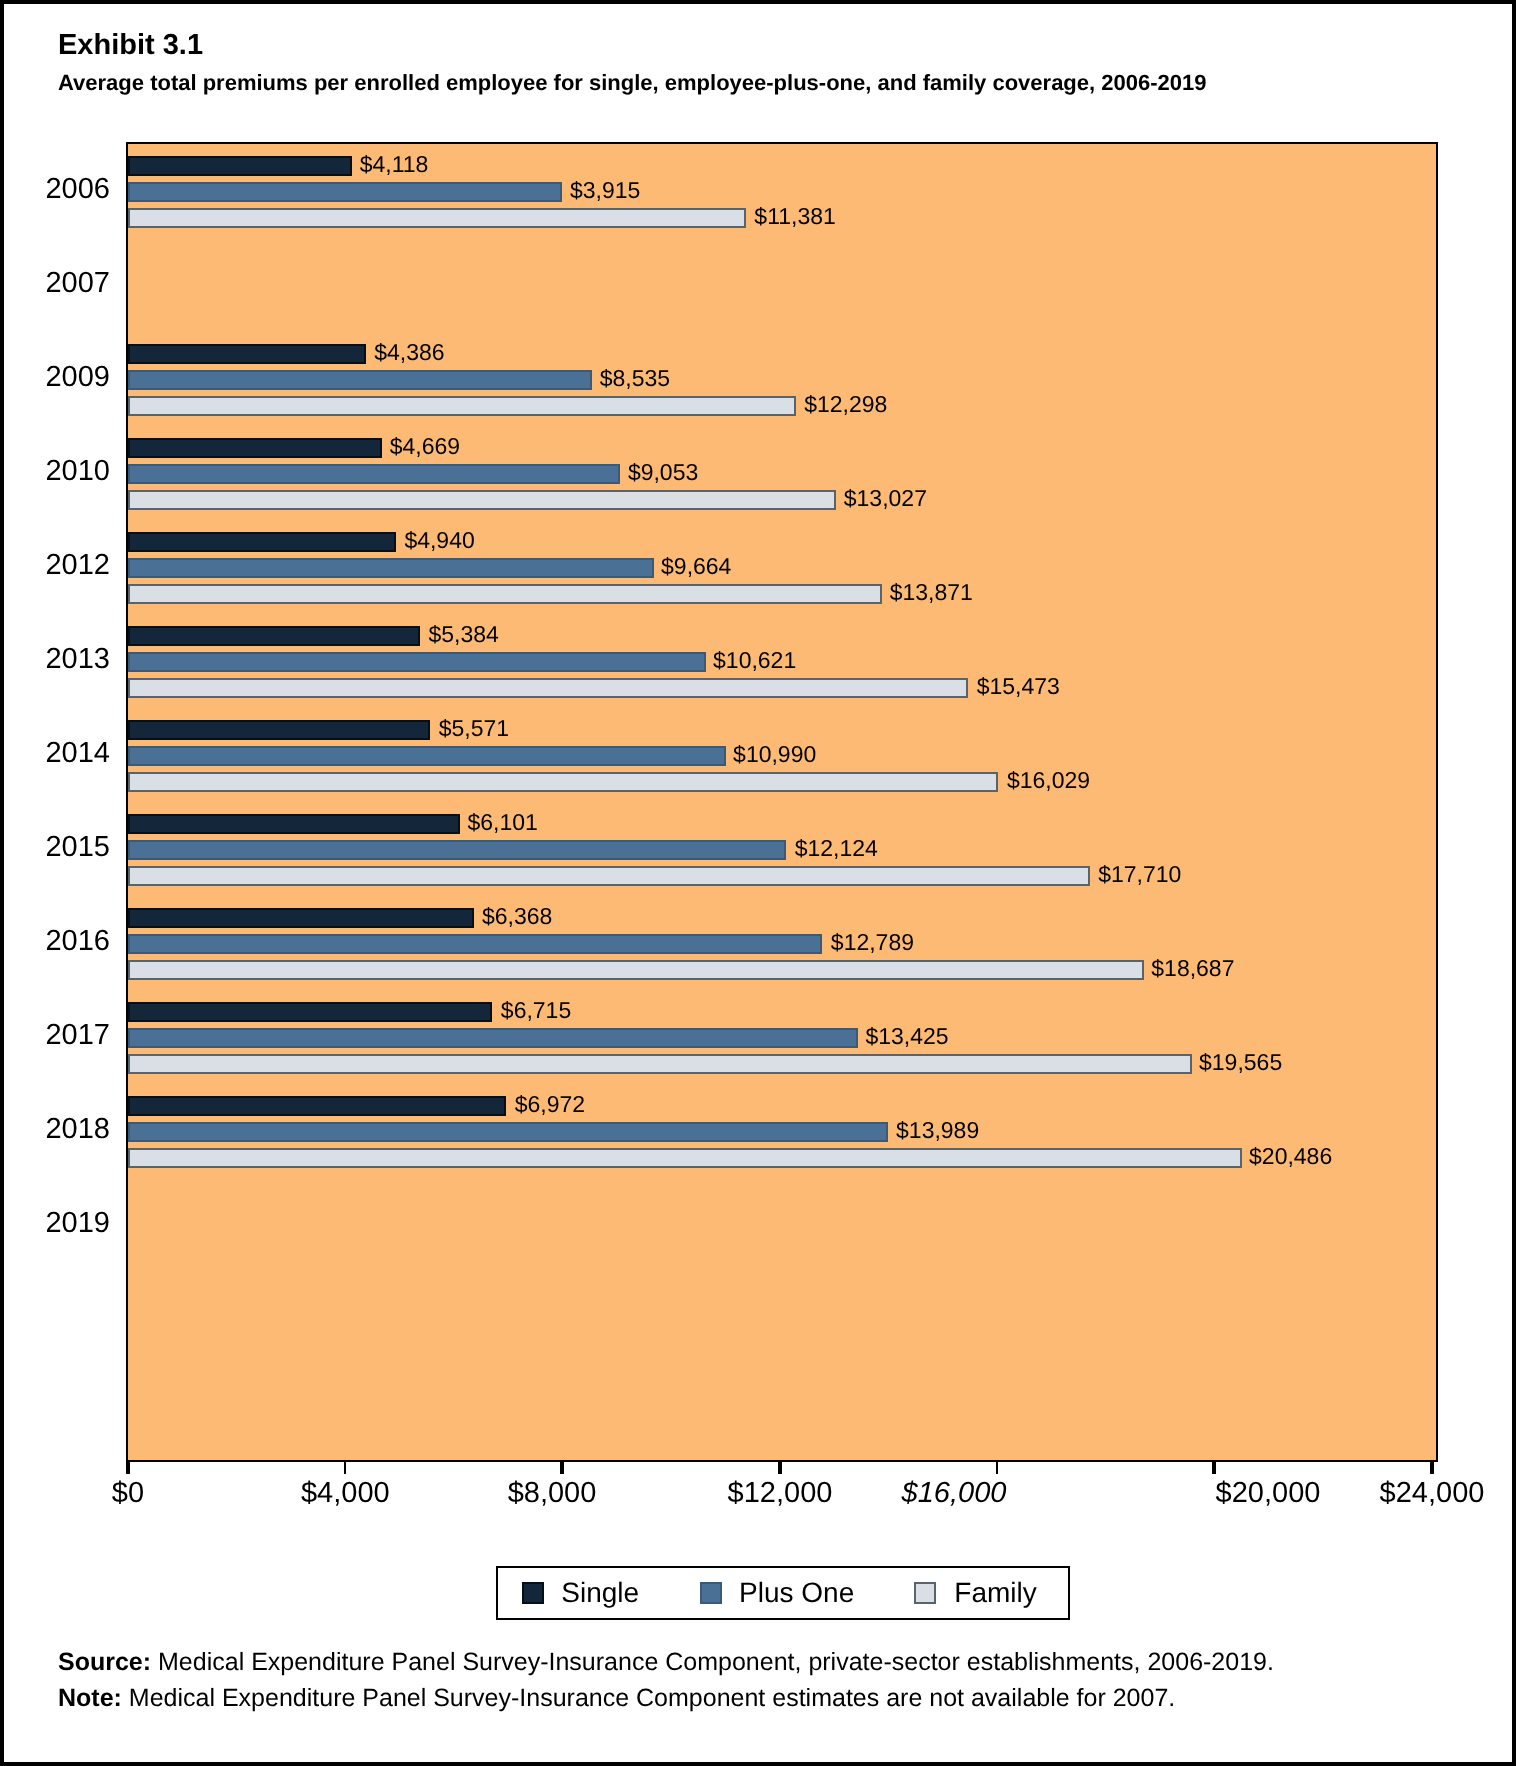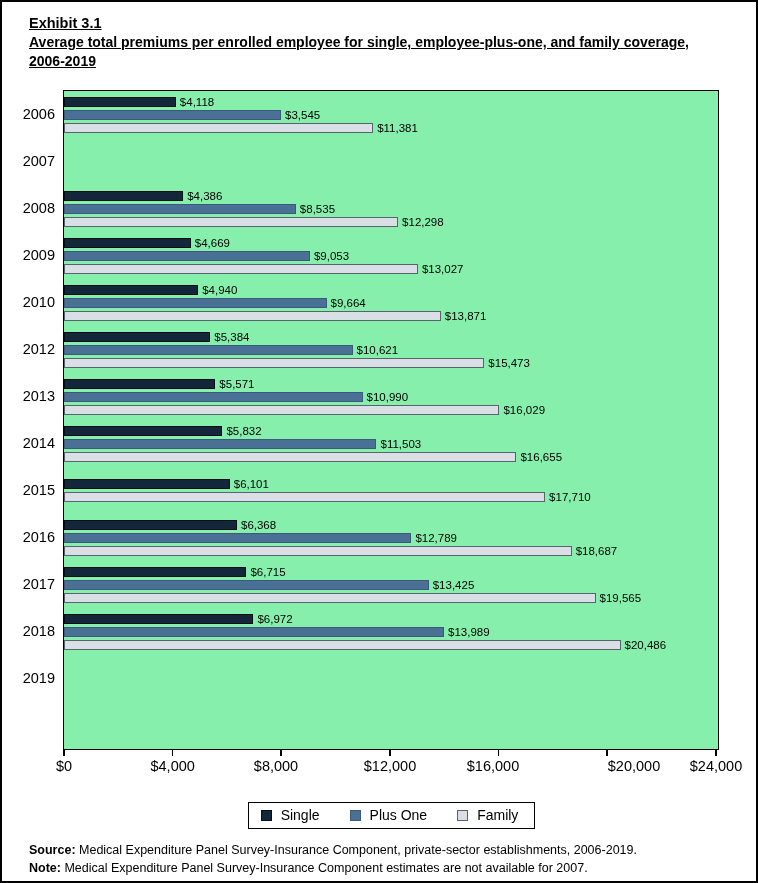--- a/index.html
+++ b/index.html
@@ -6,49 +6,49 @@
   .page {
     box-sizing: border-box;
     width: 758px;
     height: 883px;
     border: 2px solid #000;
     background: #fff;
     font-family: "Liberation Sans", sans-serif;
     color: #000;
     overflow: hidden;
   }
-  .header { margin: 12px 24px 0 27px; text-decoration: underline; }
+  .header { margin: 12px 24px 0 27px; }
   .exhibit-number {
     font-size: 14.5px;
     font-weight: bold;
     line-height: 19px;
   }
   .chart-title {
-    font-size: 14px;
+    font-size: 11px;
     font-weight: bold;
     line-height: 19px;
     max-width: 662px;
   }
   .chart-body { display: flex; margin-top: 19px; }
   .y-gutter { width: 61px; flex: 0 0 61px; }
   .year-label {
     height: 47px;
     display: flex;
     align-items: center;
     justify-content: flex-end;
     padding-right: 8px;
     font-size: 14.5px;
   }
   .plot {
     box-sizing: content-box;
     width: 654px;
     height: 658px;
     border: 1.5px solid #000;
     position: relative;
-    background: #86efac;
+    background: #fdba74;
   }
   .year-row {
     height: 47px;
     display: flex;
     flex-direction: column;
     justify-content: center;
     gap: 3px;
   }
   .bar-line { display: flex; align-items: center; height: 10px; }
   .bar {
@@ -115,41 +115,40 @@
 
   <div class="header">
     <div class="exhibit-number">Exhibit 3.1</div>
     <div class="chart-title">Average total premiums per enrolled employee for single, employee-plus-one, and family coverage, 2006-2019</div>
   </div>
 
   <div class="chart-body">
     <div class="y-gutter">
         <div class="year-label">2006</div>
         <div class="year-label">2007</div>
-        <div class="year-label">2008</div>
         <div class="year-label">2009</div>
         <div class="year-label">2010</div>
         <div class="year-label">2012</div>
         <div class="year-label">2013</div>
         <div class="year-label">2014</div>
         <div class="year-label">2015</div>
         <div class="year-label">2016</div>
         <div class="year-label">2017</div>
         <div class="year-label">2018</div>
         <div class="year-label">2019</div>
       </div>
     <div class="plot">
         <div class="year-row">
           <div class="bar-line">
             <div class="bar" style="width: 111.872px; background: rgb(19, 38, 58); border-color: rgb(6, 15, 24);"></div>
             <span class="bar-value">$4,118</span>
           </div>
           <div class="bar-line">
             <div class="bar" style="width: 217.007px; background: rgb(74, 113, 149); border-color: rgb(58, 90, 121);"></div>
-            <span class="bar-value">$3,545</span>
+            <span class="bar-value">$3,915</span>
           </div>
           <div class="bar-line">
             <div class="bar" style="width: 309.184px; background: rgb(217, 223, 228); border-color: rgb(89, 99, 108);"></div>
             <span class="bar-value">$11,381</span>
           </div>
         </div>
         <div class="year-row"></div>
         <div class="year-row">
           <div class="bar-line">
             <div class="bar" style="width: 119.153px; background: rgb(19, 38, 58); border-color: rgb(6, 15, 24);"></div>
@@ -215,36 +214,26 @@
             <div class="bar" style="width: 298.562px; background: rgb(74, 113, 149); border-color: rgb(58, 90, 121);"></div>
             <span class="bar-value">$10,990</span>
           </div>
           <div class="bar-line">
             <div class="bar" style="width: 435.454px; background: rgb(217, 223, 228); border-color: rgb(89, 99, 108);"></div>
             <span class="bar-value">$16,029</span>
           </div>
         </div>
         <div class="year-row">
           <div class="bar-line">
-            <div class="bar" style="width: 158.436px; background: rgb(19, 38, 58); border-color: rgb(6, 15, 24);"></div>
-            <span class="bar-value">$5,832</span>
-          </div>
-          <div class="bar-line">
-            <div class="bar" style="width: 312.498px; background: rgb(74, 113, 149); border-color: rgb(58, 90, 121);"></div>
-            <span class="bar-value">$11,503</span>
-          </div>
-          <div class="bar-line">
-            <div class="bar" style="width: 452.461px; background: rgb(217, 223, 228); border-color: rgb(89, 99, 108);"></div>
-            <span class="bar-value">$16,655</span>
-          </div>
-        </div>
-        <div class="year-row">
-          <div class="bar-line">
             <div class="bar" style="width: 165.744px; background: rgb(19, 38, 58); border-color: rgb(6, 15, 24);"></div>
             <span class="bar-value">$6,101</span>
+          </div>
+          <div class="bar-line">
+            <div class="bar" style="width: 329.369px; background: rgb(74, 113, 149); border-color: rgb(58, 90, 121);"></div>
+            <span class="bar-value">$12,124</span>
           </div>
           <div class="bar-line">
             <div class="bar" style="width: 481.122px; background: rgb(217, 223, 228); border-color: rgb(89, 99, 108);"></div>
             <span class="bar-value">$17,710</span>
           </div>
         </div>
         <div class="year-row">
           <div class="bar-line">
             <div class="bar" style="width: 172.997px; background: rgb(19, 38, 58); border-color: rgb(6, 15, 24);"></div>
             <span class="bar-value">$6,368</span>
@@ -292,21 +281,21 @@
   <div class="x-axis">
       <div class="x-tick-mark" style="left: 0px;"></div>
       <div class="x-tick-label" style="left: 1px;">$0</div>
       <div class="x-tick-mark" style="left: 108.667px;"></div>
       <div class="x-tick-label" style="left: 109.667px;">$4,000</div>
       <div class="x-tick-mark" style="left: 217.333px;"></div>
       <div class="x-tick-label" style="left: 213px;">$8,000</div>
       <div class="x-tick-mark" style="left: 326px;"></div>
       <div class="x-tick-label" style="left: 327px;">$12,000</div>
       <div class="x-tick-mark" style="left: 434.667px;"></div>
-      <div class="x-tick-label" style="left: 430px;">$16,000</div>
+      <div class="x-tick-label" style="left: 414px; font-style: italic;">$16,000</div>
       <div class="x-tick-mark" style="left: 543.333px;"></div>
       <div class="x-tick-label" style="left: 571px;">$20,000</div>
       <div class="x-tick-mark" style="left: 652px;"></div>
       <div class="x-tick-label" style="left: 653px;">$24,000</div>
     </div>
 
   <div class="legend-wrap">
     <div class="legend">
         <div class="legend-item">
           <div class="legend-swatch" style="background: rgb(19, 38, 58); border-color: rgb(6, 15, 24);"></div>

